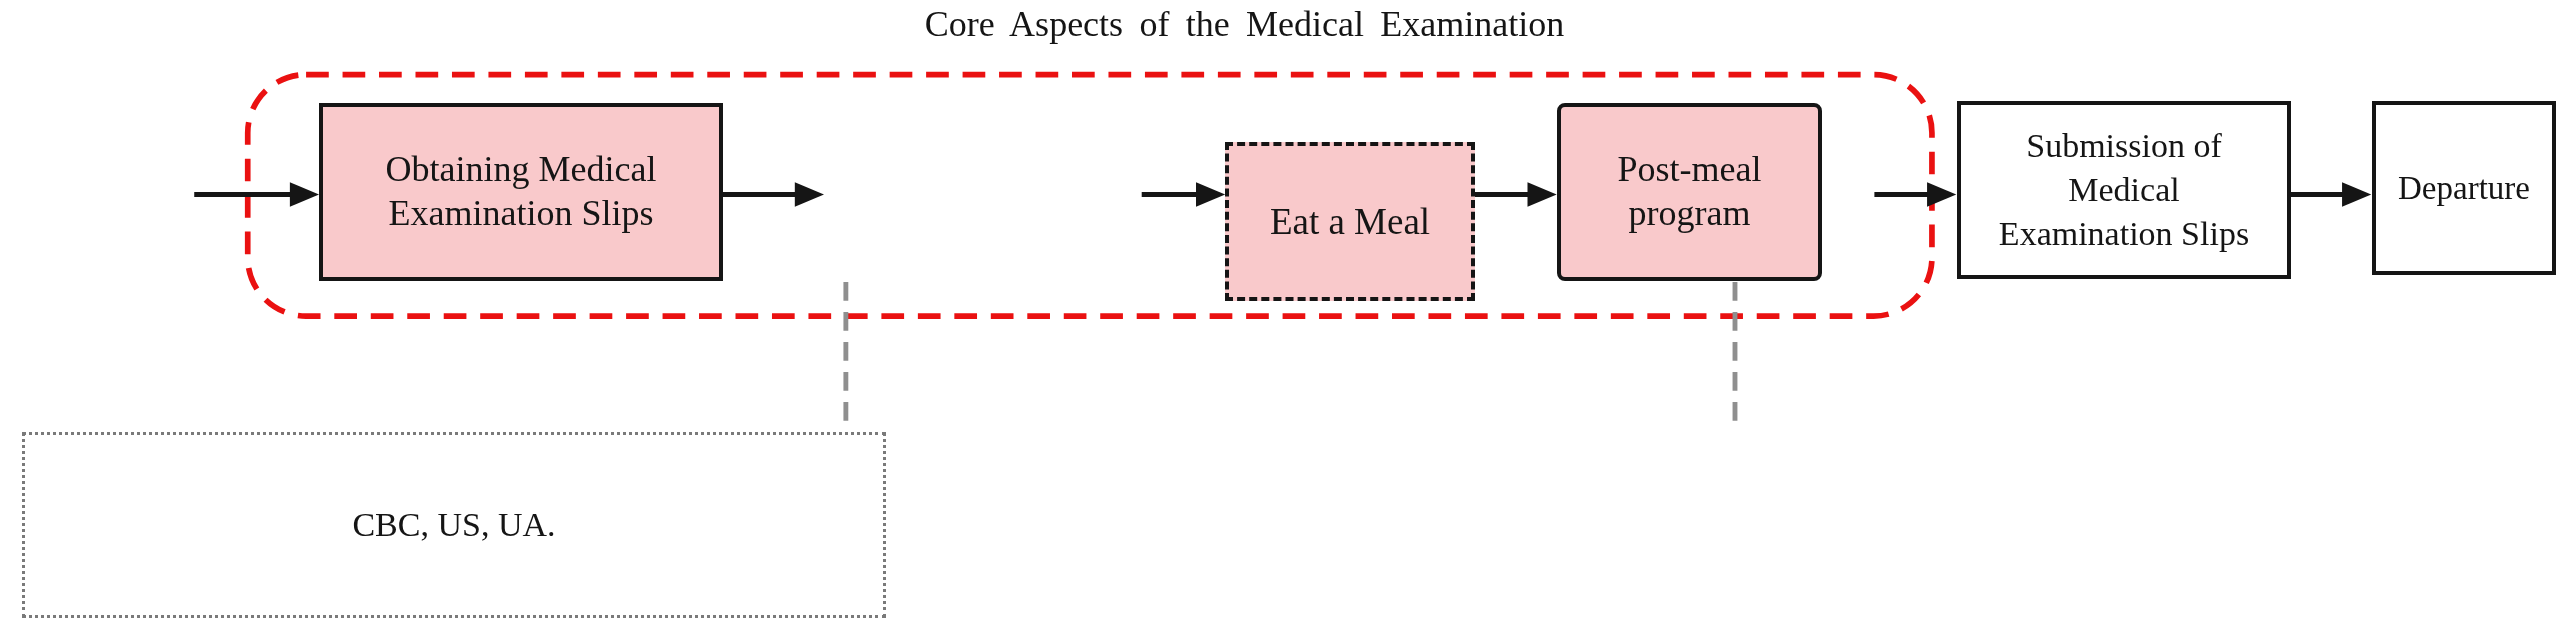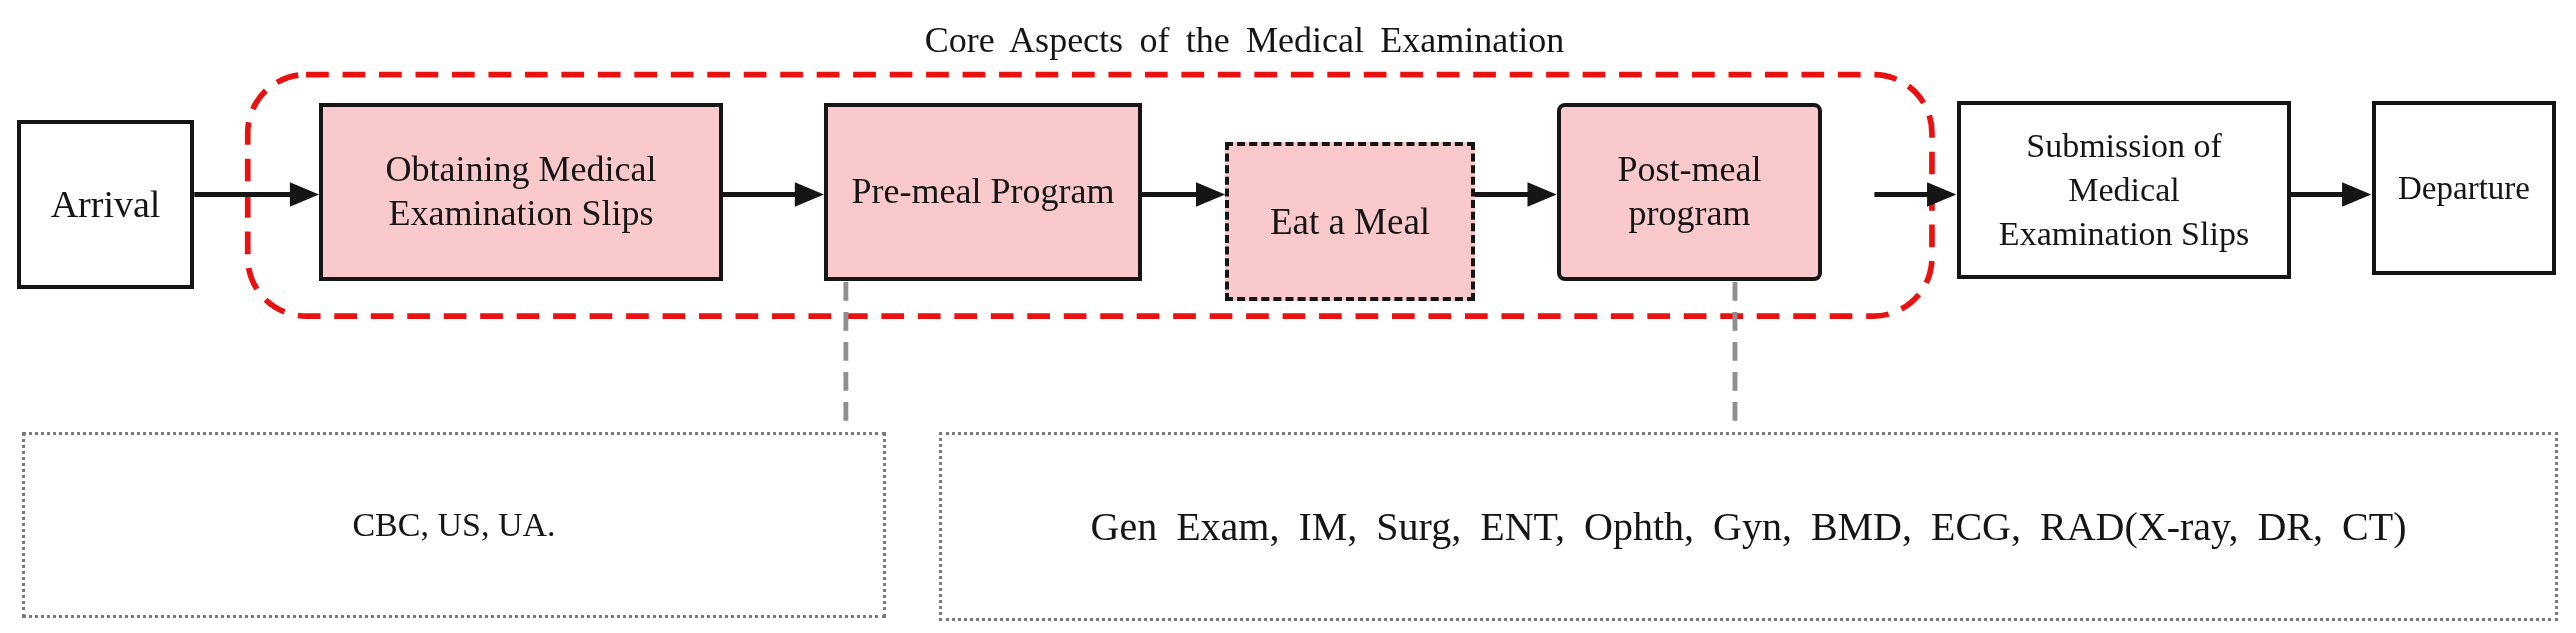--- a/index.html
+++ b/index.html
@@ -24,21 +24,20 @@
   }
   .diagram-title {
     position: absolute;
     left: 851px;
     top: 3.2px;
     width: 787px;
     text-align: center;
     font-size: 36px;
     word-spacing: 7.3px;
     white-space: nowrap;
-    margin-top: 16px;
   }
   .node {
     position: absolute;
     box-sizing: border-box;
     border: 4px solid #151515;
     background: #ffffff;
     display: flex;
     align-items: center;
     justify-content: center;
     text-align: center;
@@ -113,32 +112,26 @@
     <g stroke="#151515" fill="#151515">
       <line x1="2312" y1="240" x2="2385" y2="240" stroke-width="6"></line>
       <polygon points="2413,240 2377,225 2377,255" stroke="none"></polygon>
     </g>
     <g stroke="#151515" fill="#151515">
       <line x1="2825" y1="240" x2="2897" y2="240" stroke-width="6"></line>
       <polygon points="2925,240 2889,225 2889,255" stroke="none"></polygon>
     </g>
   </svg>
 
-  <div class="node node-arrival">
-    <span class="label">Arrival</span>
-  </div>
 
   <div class="node pink node-obtaining">
     <span class="label">Obtaining Medical
 Examination Slips</span>
   </div>
 
-  <div class="node pink node-premeal">
-    <span class="label">Pre-meal Program</span>
-  </div>
 
   <div class="node pink dashed node-eatameal">
     <span class="label">Eat a Meal</span>
   </div>
 
   <div class="node pink node-postmeal">
     <span class="label">Post-meal
 program</span>
   </div>
 
@@ -149,18 +142,15 @@
   </div>
 
   <div class="node node-departure">
     <span class="label">Departure</span>
   </div>
 
   <div class="detail-box detail-left">
     <span class="detail-text">CBC, US, UA.</span>
   </div>
 
-  <div class="detail-box detail-right">
-    <span class="detail-text">Gen Exam, IM, Surg, ENT, Ophth, Gyn, BMD, ECG, RAD(X-ray, DR, CT)</span>
-  </div>
 
 </div>
 
 
 </body></html>

